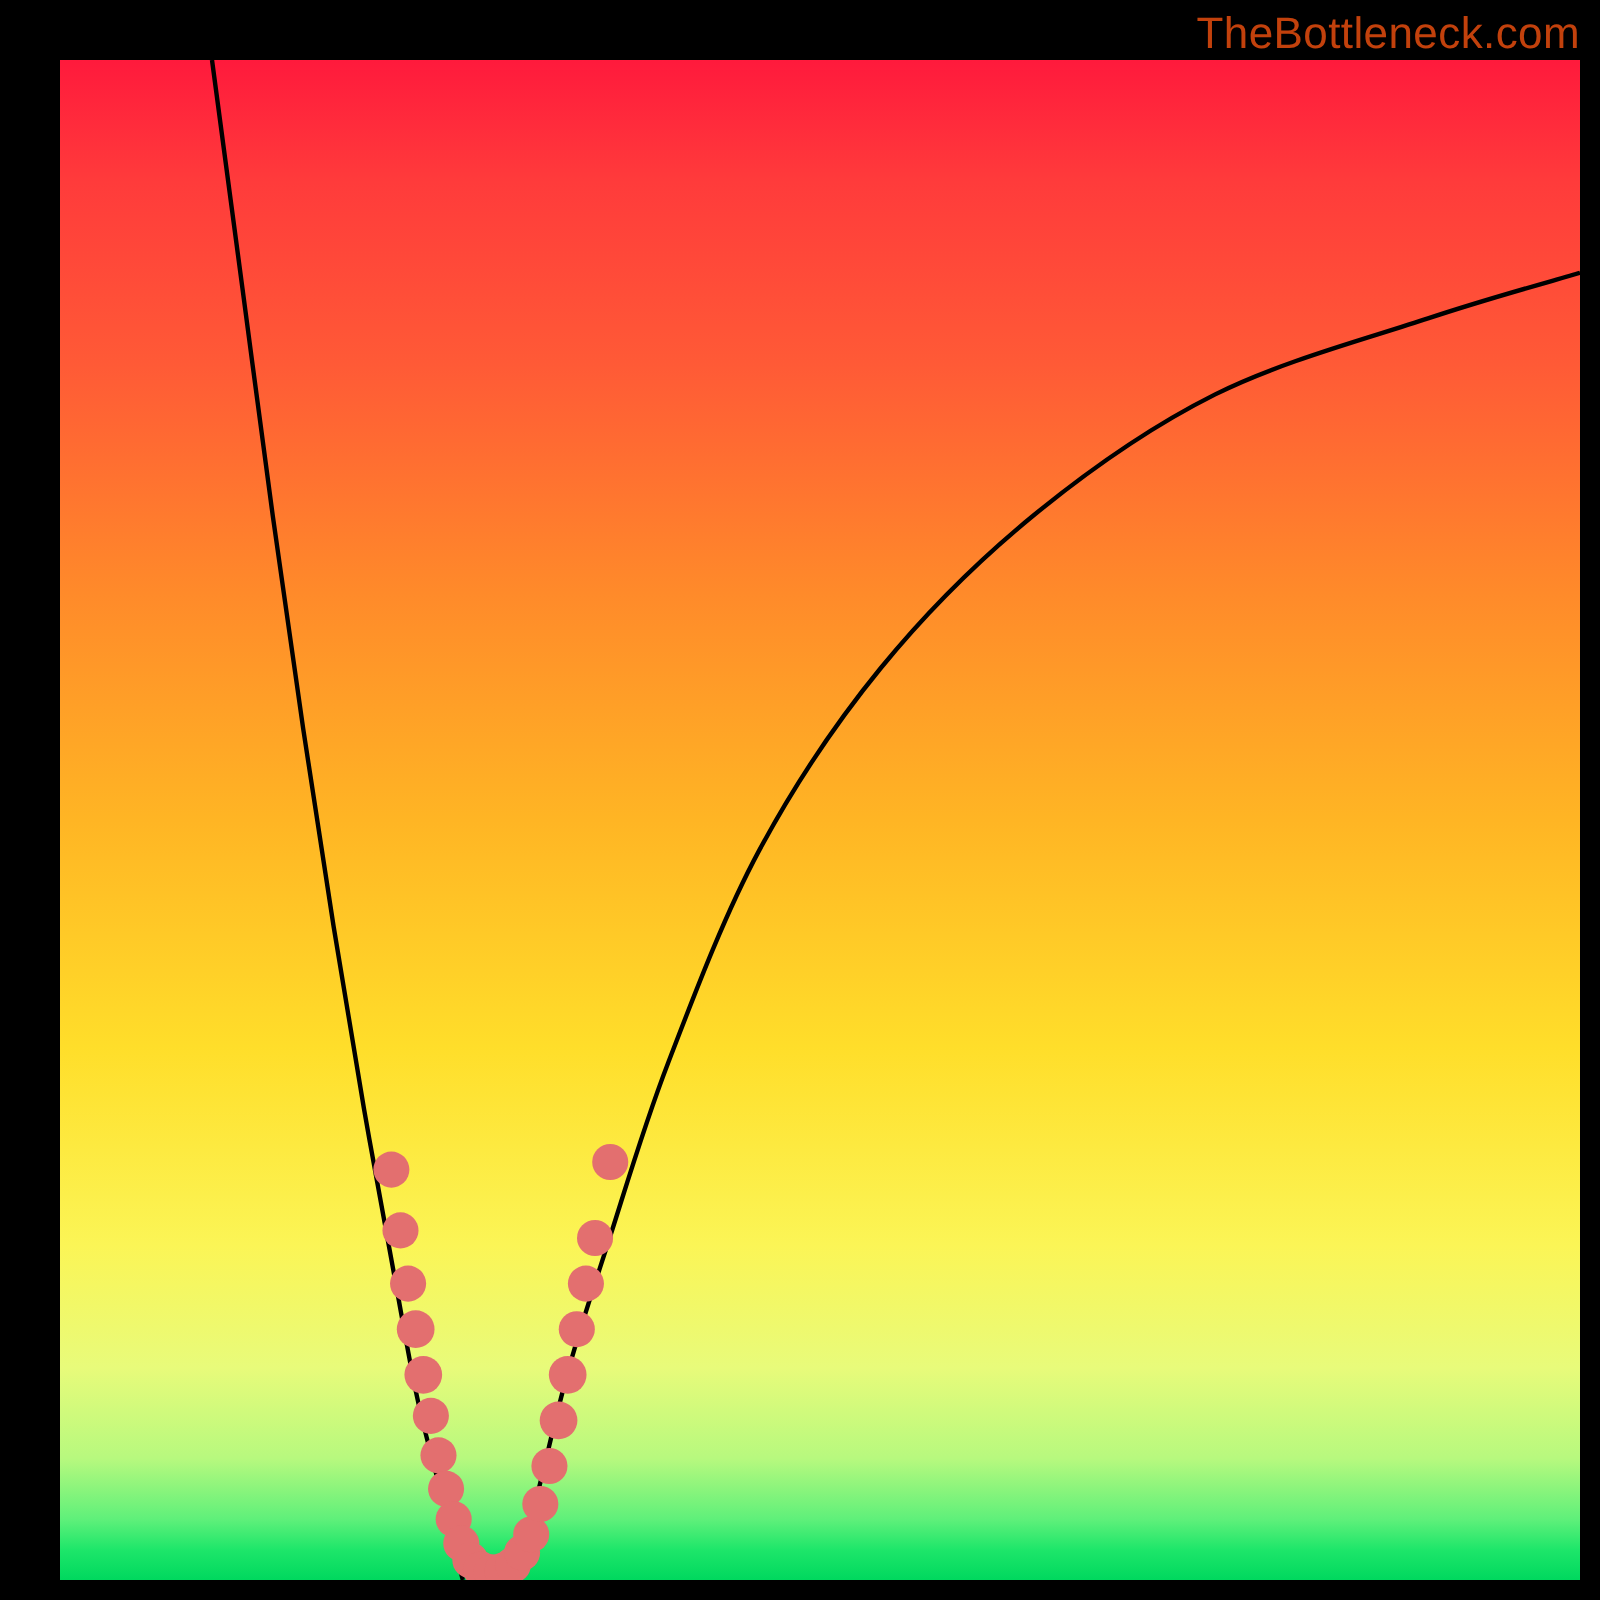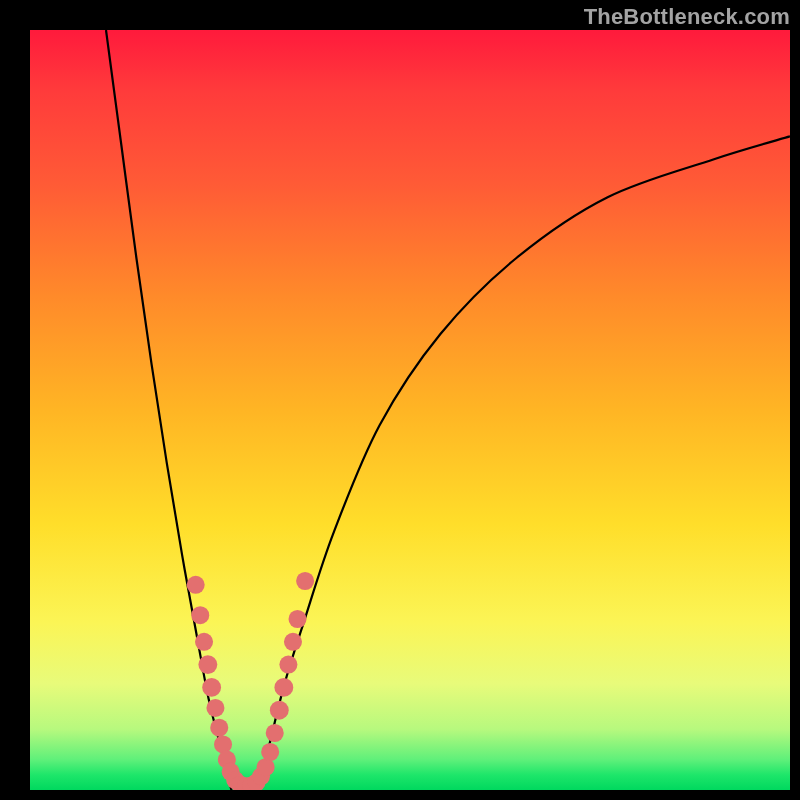--- a/index.html
+++ b/index.html
@@ -38,23 +38,23 @@
       #b7f97e 92%,
       #5ff07a 96%,
       #1ee66a 98%,
       #00d85e 100%
     );
   }
   .watermark {
     position: absolute;
     top: 4px;
     right: 10px;
-    color: #a3a3a3;
+    color: #c2410c;
     font-size: 22px;
-    font-weight: 700;
+    font-weight: 400;
     letter-spacing: 0.2px;
     user-select: none;
   }
   svg.curve {
     position: absolute;
     left: 0;
     top: 0;
     width: 760px;
     height: 760px;
   }

